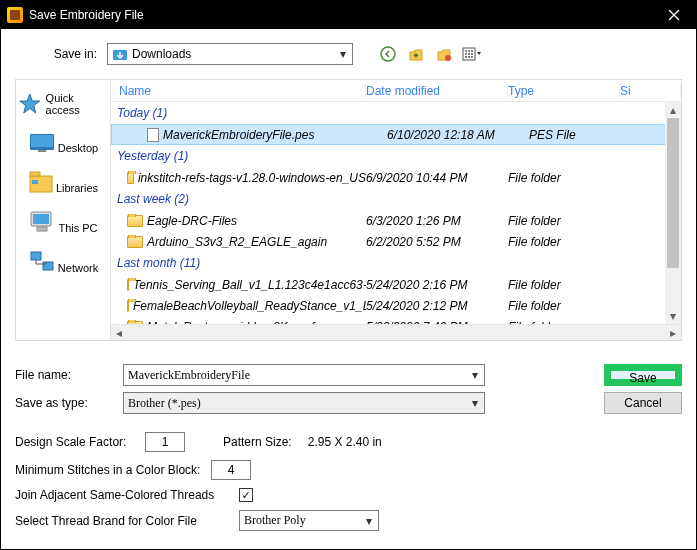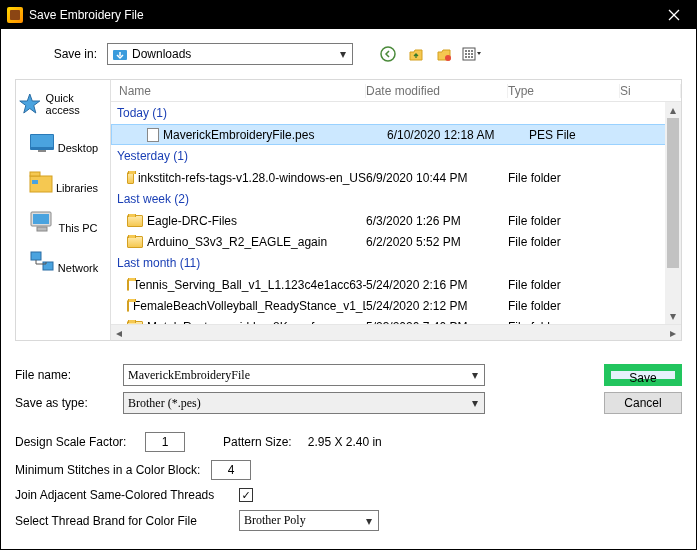--- a/index.html
+++ b/index.html
@@ -23,28 +23,28 @@
 .savein-select span.txt { flex: 1; }
 .nav-icons { display:flex; gap:6px; margin-left:18px; }
 .nav-icons .ic{width:22px;height:22px;display:flex;align-items:center;justify-content:center;cursor:pointer;}
 
 .main { display: flex; height: 262px; border: 0; margin-top:4px;}
 .sidebar { width: 96px; border: 1px solid #d9d9d9; border-right: 1px solid #e0e0e0; display:flex;flex-direction:column;align-items:center;padding-top:8px;gap:8px;}
 .place { display:flex;flex-direction:row;align-items:flex-end;gap:2px;cursor:pointer;padding:4px 0;}
 .place span.lbl{font-size:11px;}
 
 .filelist { flex:1; border:1px solid #d9d9d9; border-left:none; position:relative; display:flex; flex-direction:column; }
-.headers { display:flex; border-bottom:1px solid #e6e6e6; background:#fff; height:22px; align-items:center; color:#737373; }
+.headers { display:flex; border-bottom:1px solid #e6e6e6; background:#fff; height:22px; align-items:center; color:#3b82f6; }
 .col-name{width:255px;padding-left:8px;}
 .col-date{width:142px;}
 .col-type{width:112px;}
 .col-size{flex:1;}
 .headers > div{border-right:1px solid #f0f0f0;}
 
-.list-body{flex:1;overflow:hidden;position:relative;}
+.list-body{flex:1;overflow:hidden;position:relative;font-style:italic;}
 .group{color:#1a3fb5;padding:4px 6px;font-size:12px;}
 .filerow{display:flex;align-items:center;height:21px;}
 .filerow .nm{width:255px;display:flex;align-items:center;padding-left:16px;gap:4px;white-space:nowrap;overflow:hidden;}
 .filerow .dt{width:142px;}
 .filerow .ty{width:112px;}
 .filerow.selected{background:#cce8ff;border:1px solid #99d1ff;padding-left:20px;}
 .filerow.selected .nm{padding-left:15px;}
 
 .vscroll{position:absolute;right:0;top:22px;bottom:16px;width:16px;background:#f0f0f0;display:flex;flex-direction:column;}
 .vscroll .btn{height:16px;display:flex;align-items:center;justify-content:center;color:#606060;cursor:pointer;}

